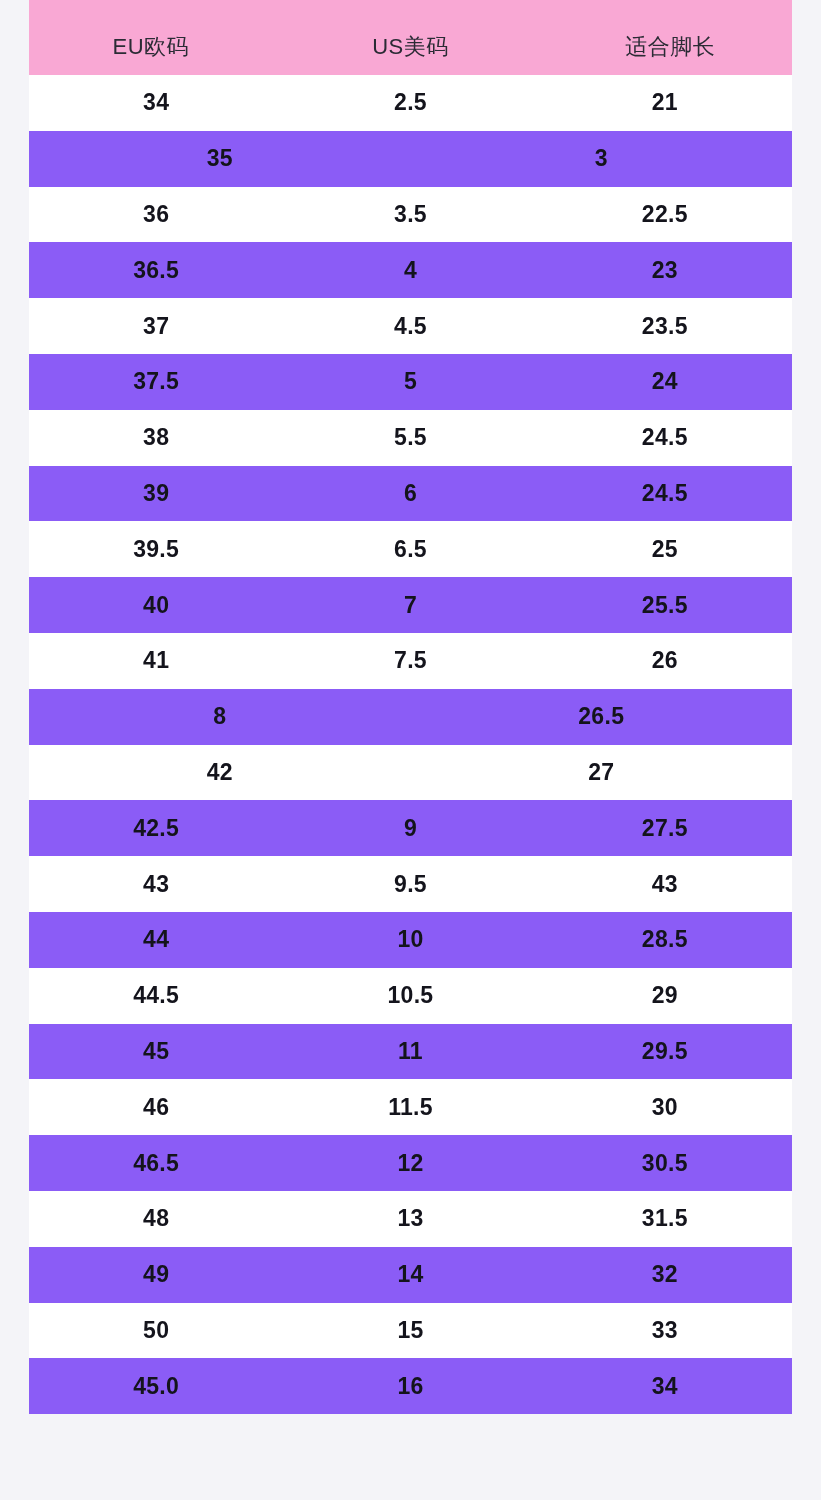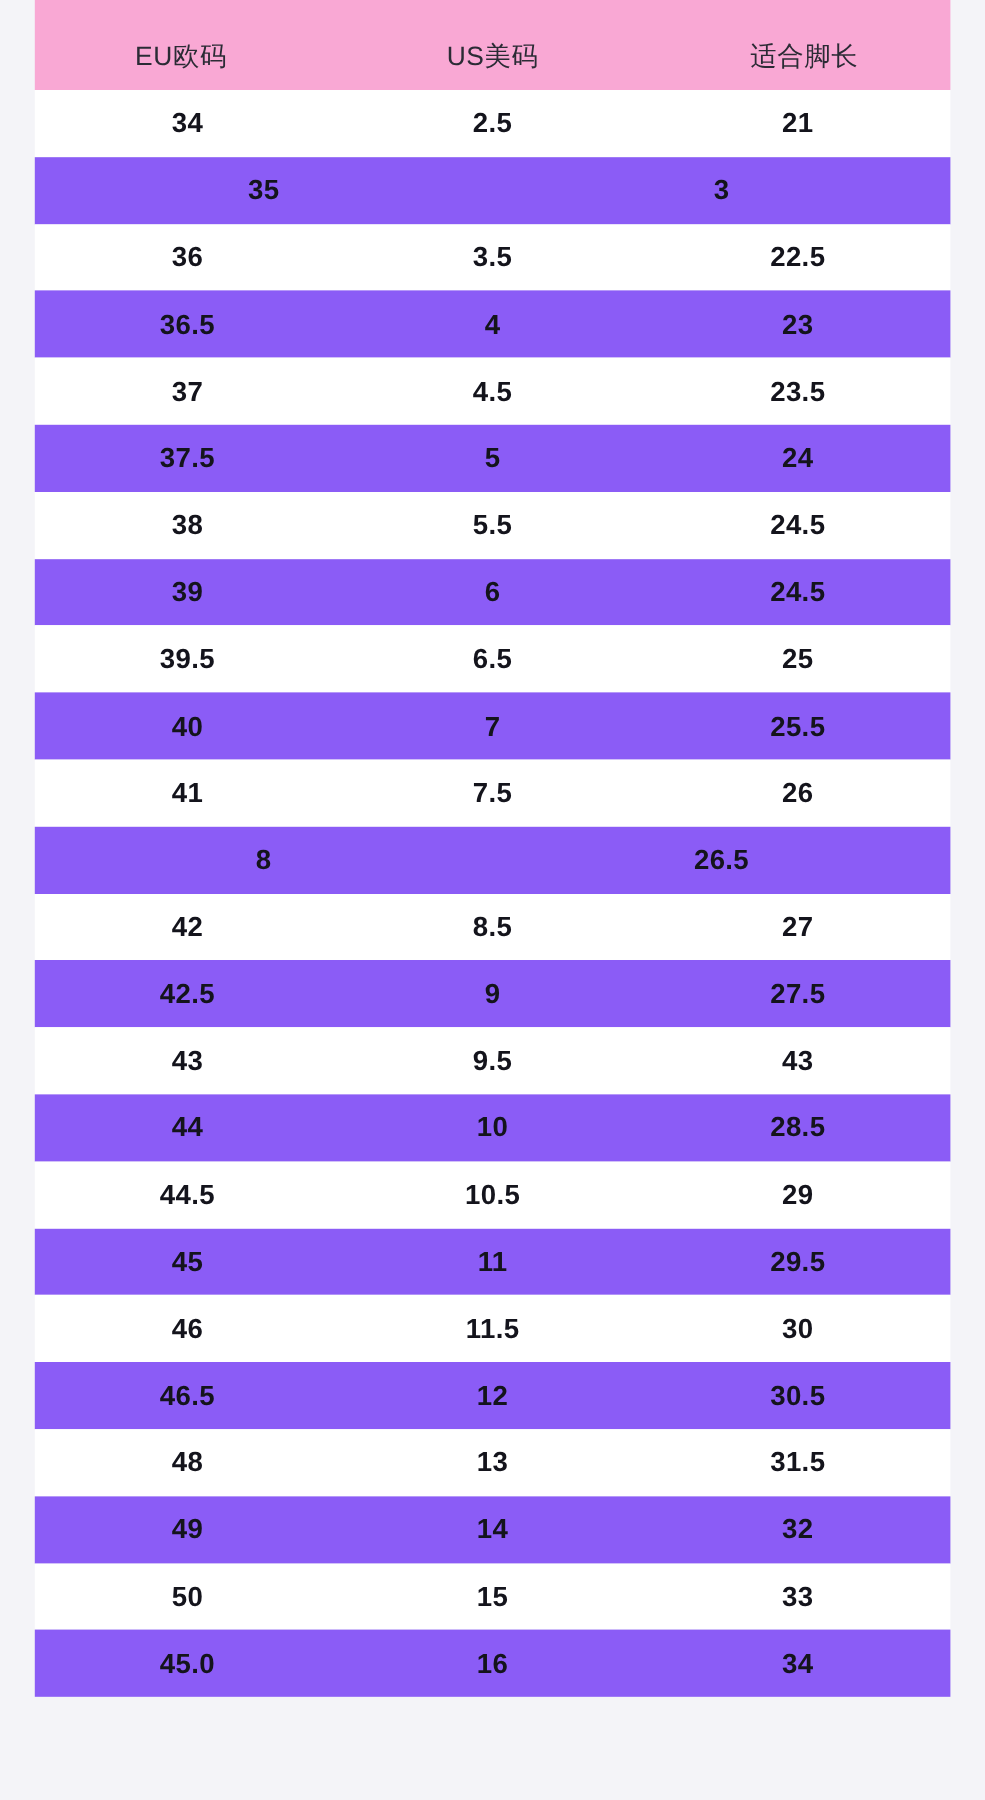--- a/index.html
+++ b/index.html
@@ -131,21 +131,20 @@
         <div class="td">41</div>
         <div class="td">7.5</div>
         <div class="td">26</div>
       </div>
       <div class="chart-row row-even">
         <div class="td">8</div>
         <div class="td">26.5</div>
       </div>
       <div class="chart-row row-odd">
         <div class="td">42</div>
-        <div class="td">8.5</div>
         <div class="td">27</div>
       </div>
       <div class="chart-row row-even">
         <div class="td">42.5</div>
         <div class="td">9</div>
         <div class="td">27.5</div>
       </div>
       <div class="chart-row row-odd">
         <div class="td">43</div>
         <div class="td">9.5</div>

